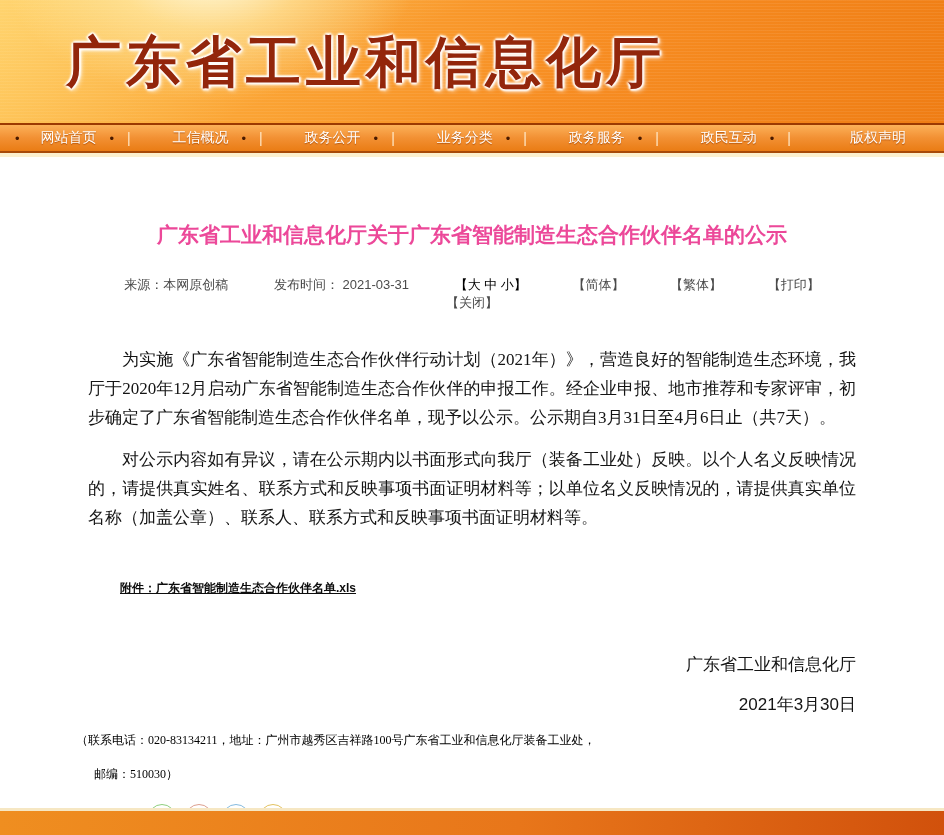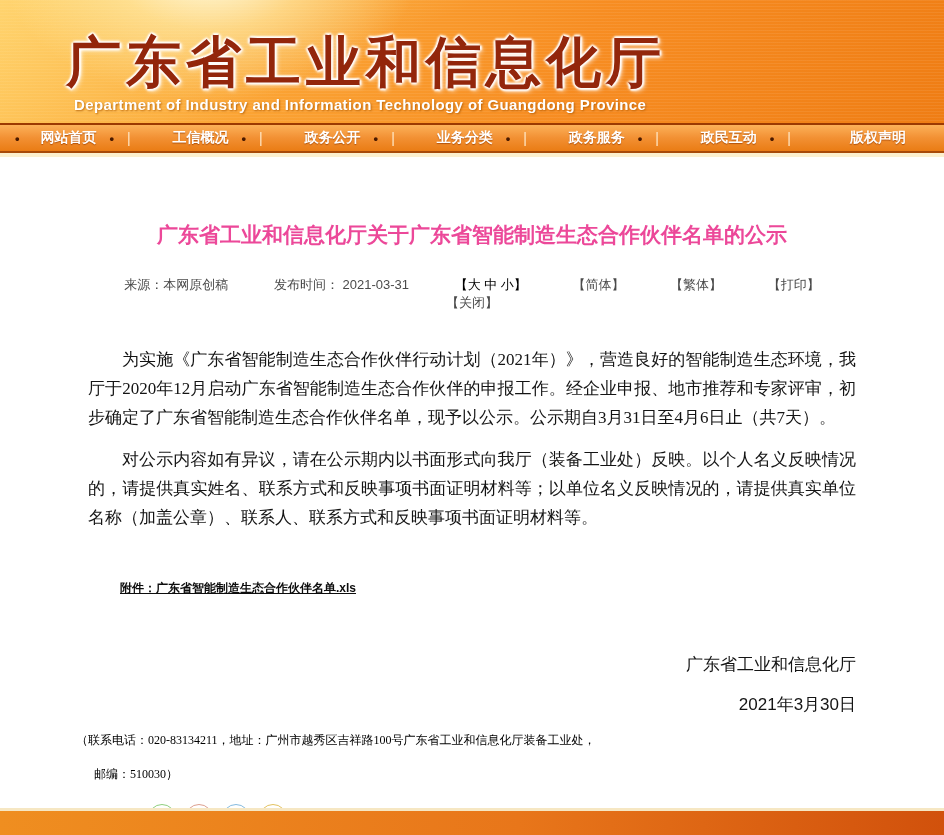--- a/index.html
+++ b/index.html
@@ -38,21 +38,21 @@
     text-shadow: 1px 1px 2px rgba(170,85,0,0.75);
   }
 
   
   .nav {
     height: 30px;
     border-top: 2px solid #9c3a02;
     border-bottom: 2px solid #a84a08;
     background: linear-gradient(180deg, #fcb159 0%, #f29033 50%, #ea7c14 100%);
     display: flex; align-items: center;
-    color: #fff; font-size: 14px; font-weight: bold;
+    color: #fff; font-size: 14px; font-weight: normal;
   }
   .nav-lead-dot { margin-left: 15px; }
   .nav-lead-dot::before { content: "•"; color: #4a1a00; font-size: 13px; }
   .nav-item-group {
     flex: 1; display: flex; align-items: center; justify-content: center; gap: 13px;
   }
   .nav-link {
     color: #fff; text-decoration: none; cursor: pointer;
     text-shadow: 0 1px 1px rgba(150,60,0,0.7);
     white-space: nowrap;
@@ -130,21 +130,20 @@
     width: 100%; height: 27px;
     border-top: 3px solid #f6e7c3;
     background: linear-gradient(90deg, #ef8e20 0%, #e8761a 55%, #d1510c 100%);
   }
 </style>
 </head>
 <body>
 
 <div class="banner">
   <div class="banner-title-cn">广东省工业和信息化厅</div>
-  <div class="banner-title-en">Department of Industry and Information Technology of Guangdong Province</div>
 </div>
 
 <div class="nav">
   <span class="nav-lead-dot"></span>
   <div class="nav-item-group">
     <a class="nav-link">网站首页</a>
     <span class="nav-dot"></span>
     <span class="nav-pipe"></span>
   </div>
   <div class="nav-item-group">

